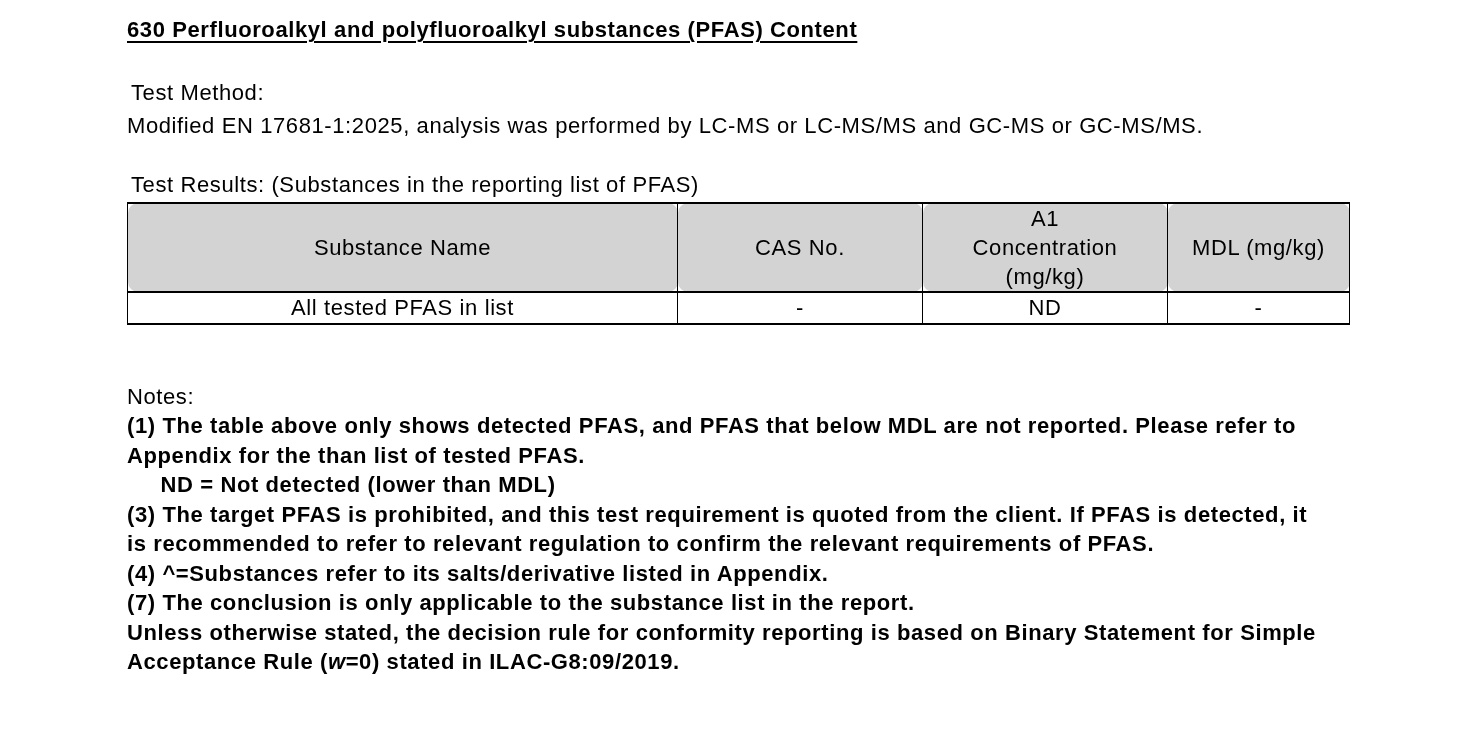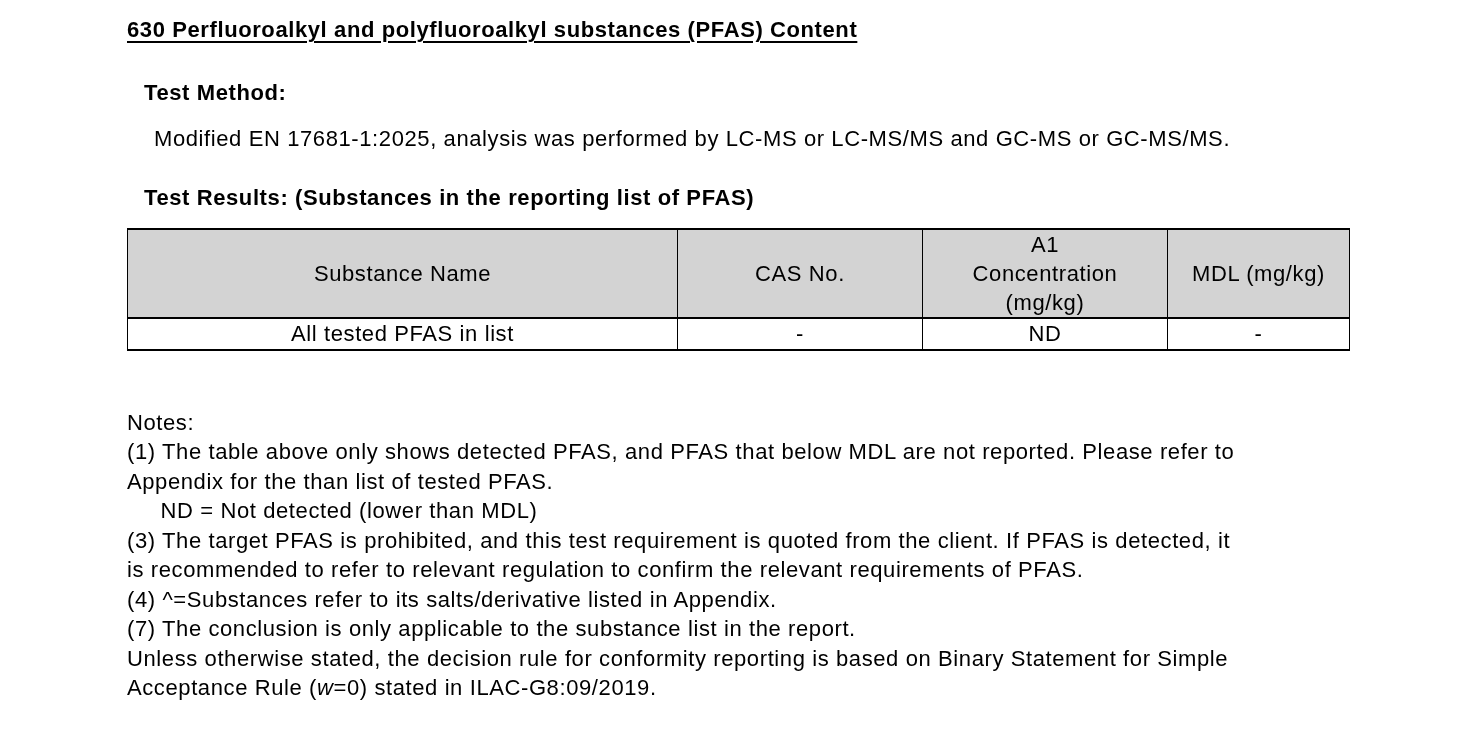--- a/index.html
+++ b/index.html
@@ -25,32 +25,31 @@
     font-size: 22px;
     font-weight: bold;
     line-height: 24px;
     text-decoration: underline;
     text-decoration-thickness: 2px;
     text-underline-offset: 4px;
     margin: 0 0 36px 0;
     width: fit-content;
   }
   .section-heading {
-    font-weight: bold;
+    font-weight: normal;
     line-height: 29px;
-    margin: 17px;
+    margin: 4px;
   }
   .section-heading.results {
     margin-top: 30px;
     line-height: 27px;
   }
   .body-line {
     line-height: 29.5px;
     white-space: pre-wrap;
-    margin-left: 27px;
   }
   table.results-table {
     border-collapse: collapse;
     width: 1222px;
     table-layout: fixed;
     margin: 0;
   }
   table.results-table th,
   table.results-table td {
     border: 1px solid #000000;
@@ -61,37 +60,39 @@
     padding: 0;
     font-size: 22px;
     line-height: 29px;
     letter-spacing: 0.6px;
   }
   table.results-table th {
     background: #d3d3d3;
     font-weight: normal;
     height: 87px;
     white-space: pre-line;
+    border-radius: 10px;
   }
   table.results-table td {
     background: #ffffff;
     height: 30px;
   }
   .col-substance { width: 550px; }
   .col-cas       { width: 245px; }
   .col-conc      { width: 245px; }
   .col-mdl       { width: 182px; }
   .notes-heading {
     font-weight: normal;
     line-height: 29.5px;
     margin-top: 57px;
   }
   .note-line {
     line-height: 29.5px;
     white-space: pre-wrap;
+    font-weight: bold;
   }
   .italic-w {
     font-style: italic;
   }
 </style>
 </head>
 <body>
 
 <div class="page">
 

